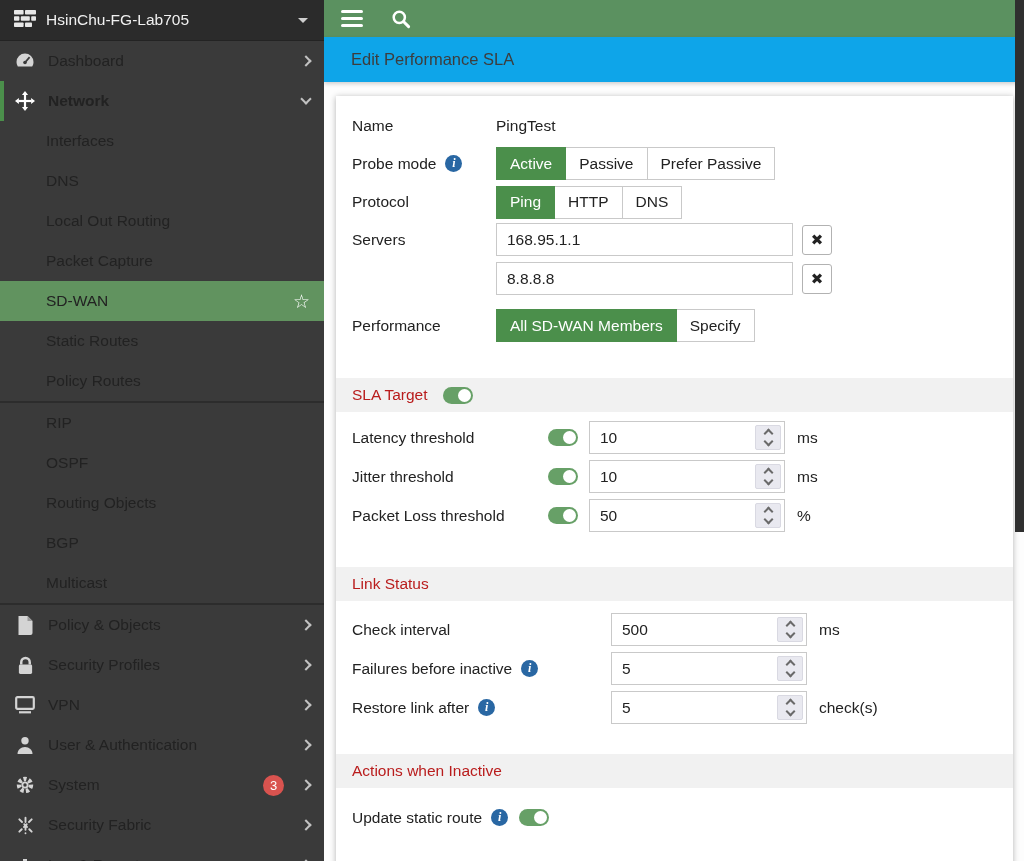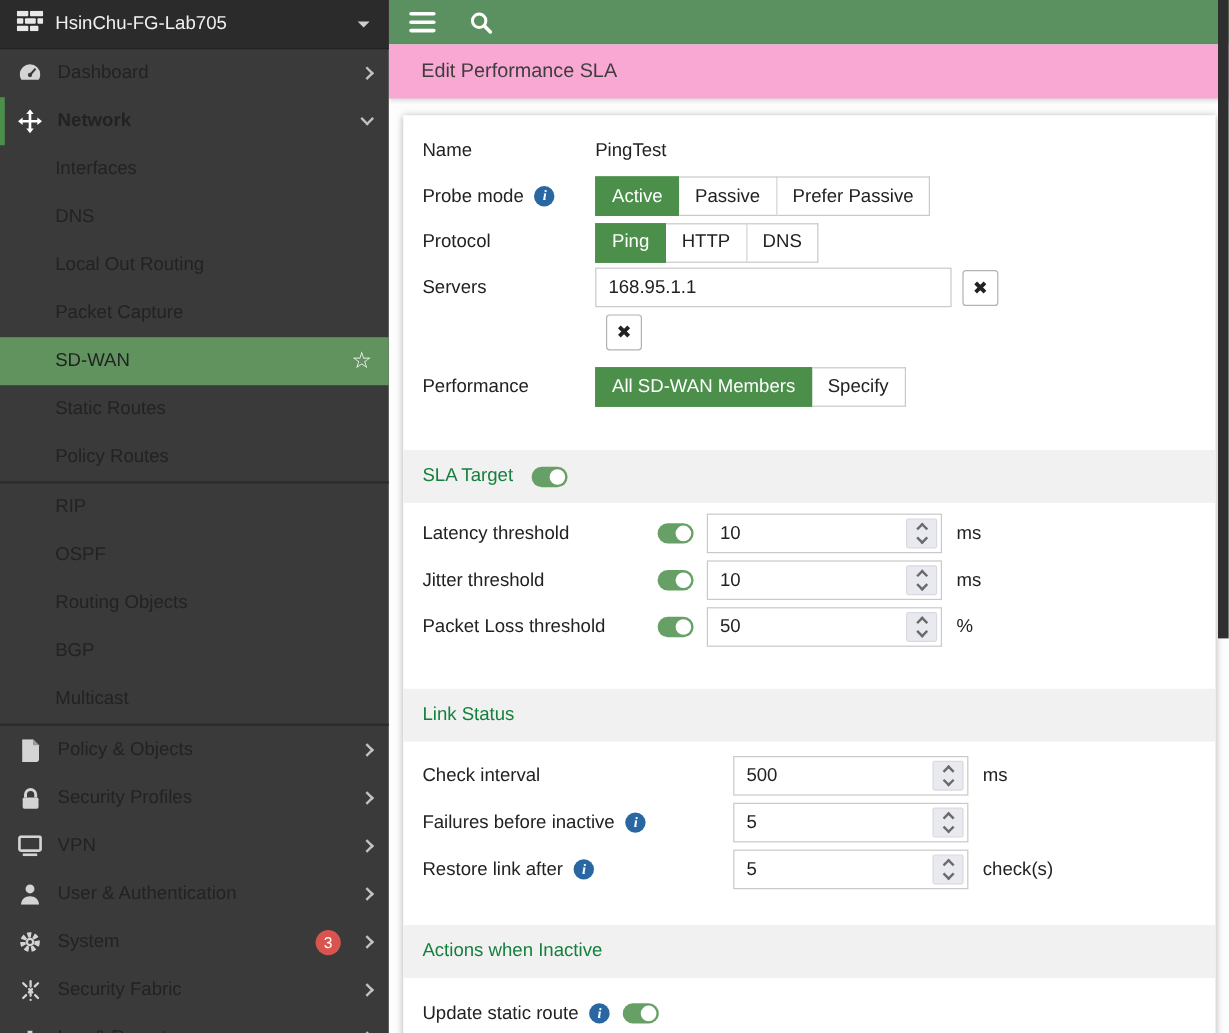--- a/index.html
+++ b/index.html
@@ -22,21 +22,21 @@
   .chev.down { transform:rotate(135deg); margin-top:-4px; }
   .divider { height:2px; background:#2c2c2c; }
   .badge { background:#d9534f; color:#fff; border-radius:50%; min-width:21px; height:21px; display:flex; align-items:center; justify-content:center; font-size:13px; margin-right:6px; flex:none; }
   .star { font-size:19px; color:#fff; line-height:1; flex:none; }
 
   
   .main { position:absolute; left:324px; top:0; right:0; height:100%; background:#fdfdfd; }
   .topbar { height:37px; background:#5b9160; display:flex; align-items:center; padding:0 17px; gap:27px; }
   .burger { display:flex; flex-direction:column; gap:4px; cursor:pointer; }
   .burger span { width:22px; height:3px; background:#fff; border-radius:2px; }
-  .titlebar { height:45px; background:#f9a8d4; display:flex; align-items:center; padding:0 27px; font-size:16.5px; color:#3d3d3d; box-shadow:0 2px 4px rgba(0,0,0,0.18); position:relative; z-index:2; }
+  .titlebar { height:45px; background:#0ea5e9; display:flex; align-items:center; padding:0 27px; font-size:16.5px; color:#3d3d3d; box-shadow:0 2px 4px rgba(0,0,0,0.18); position:relative; z-index:2; }
   .content { position:absolute; top:82px; left:0; right:0; bottom:0; }
   .card { position:absolute; left:12px; top:14px; right:11px; bottom:-6px; background:#fff; box-shadow:0 1px 6px rgba(0,0,0,0.3); padding-top:12px; }
   .right-strip { position:absolute; right:0; top:0; width:9px; height:532px; background:#2f2f2f; z-index:60; }
 
   
   .frow { display:flex; align-items:center; padding-left:16px; }
   .lbl { font-size:15.5px; color:#222; display:flex; align-items:center; gap:9px; }
   .lbl-c1 { width:144px; }
   .lbl-c2 { width:196px; }
   .lbl-c3 { width:259px; }
@@ -51,21 +51,21 @@
   .link-first { margin-top:12px; }
 
   .seg { display:flex; }
   .seg .sbtn { height:33px; padding:0 13px; font-size:15.5px; background:#fff; border:1px solid #c9c9c9; border-left:none; color:#222; cursor:pointer; font-family:inherit; }
   .seg .sbtn:first-child { border-left:1px solid #c9c9c9; }
   .seg .sbtn.sel { background:#4b8f4b; border-color:#4b8f4b; color:#fff; }
 
   .txtinput { width:297px; height:33px; border:1px solid #c9c9c9; font-size:15.5px; padding:0 10px; color:#222; font-family:inherit; background:#fff; }
   .xbtn { width:30px; height:30px; margin-left:9px; border:1px solid #b2b2b2; background:#fff; border-radius:3px; font-size:15px; color:#222; display:flex; align-items:center; justify-content:center; cursor:pointer; }
 
-  .sechdr { height:44px; background:#f1f1f1; display:flex; align-items:center; padding-left:16px; gap:15px; font-size:15.5px; color:#15803d; }
+  .sechdr { height:34px; background:#f1f1f1; display:flex; align-items:center; padding-left:16px; gap:15px; font-size:15.5px; color:#b91c1c; }
   .hdr-sla { margin-top:36px; }
   .hdr-link { margin-top:35px; }
   .hdr-act { margin-top:30px; }
   .row-update { margin-top:13px; height:33px; }
 
   .toggle { width:30px; height:17px; border-radius:9px; background:#67a067; position:relative; display:inline-block; flex:none; cursor:pointer; }
   .toggle::after { content:""; position:absolute; right:2px; top:2px; width:13px; height:13px; border-radius:50%; background:#fff; }
   .tgl-sla { margin-right:11px; }
 
   .numwrap { width:196px; height:33px; border:1px solid #c9c9c9; display:flex; align-items:center; position:relative; background:#fff; flex:none; }
@@ -295,20 +295,21 @@
         </div>
       </div>
 
       <div class="frow row-serv">
         <div class="lbl lbl-c1">Servers</div>
         <input class="txtinput" value="168.95.1.1" style="">
         <button class="xbtn">✖</button>
       </div>
       <div class="frow">
         <div class="lbl lbl-c1"></div>
+        <input class="txtinput" value="8.8.8.8" style="">
         <button class="xbtn">✖</button>
       </div>
 
       <div class="frow row-part">
         <div class="lbl lbl-c1">Performance</div>
         <div class="seg">
           <button class="sbtn sel">All SD-WAN Members</button>
           <button class="sbtn">Specify</button>
         </div>
       </div>

